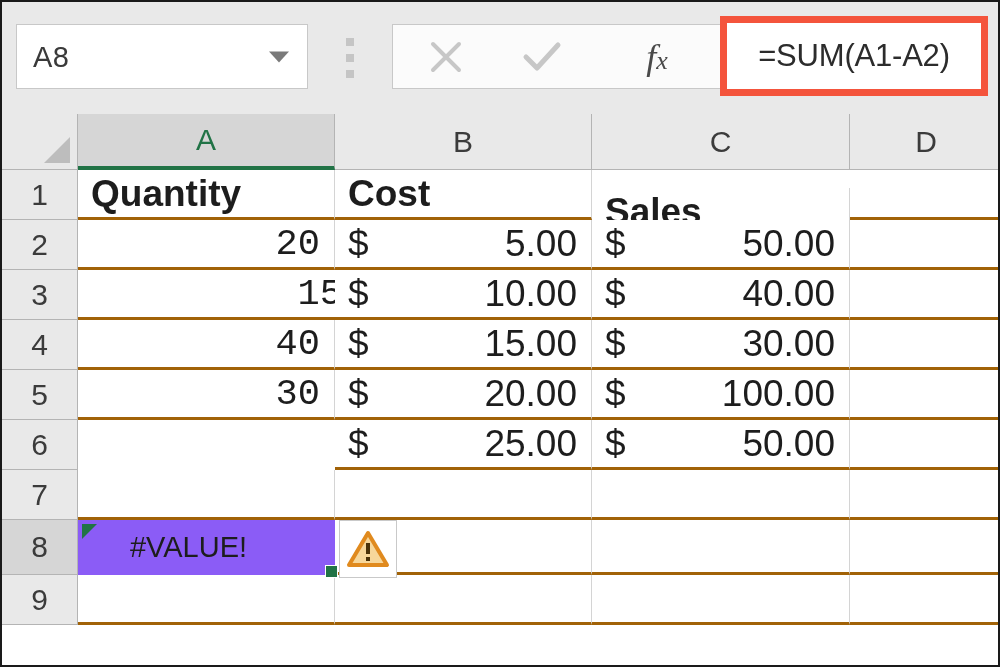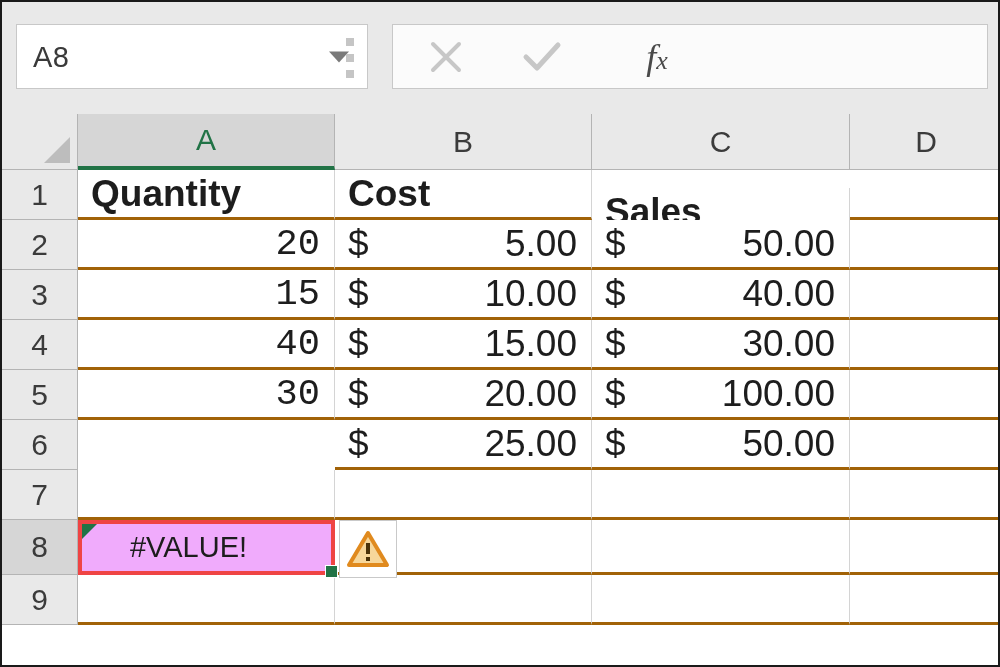--- a/index.html
+++ b/index.html
@@ -27,21 +27,21 @@
     width: 1000px;
     height: 112px;
     background: #e9e9e9;
     box-sizing: border-box;
   }
 
   .namebox {
     position: absolute;
     left: 14px;
     top: 22px;
-    width: 352px;
+    width: 292px;
     height: 65px;
     background: #ffffff;
     border: 1px solid #c8c8c8;
     box-sizing: border-box;
   }
   .namebox-text {
     position: absolute;
     left: 16px;
     top: 50%;
     transform: translateY(-50%);
@@ -234,22 +234,22 @@
     padding-left: 13px;
     padding-right: 14px;
   }
   .cell .cur-sym { }
   .cell .cur-val { }
 
   
   .selcell {
     position: absolute;
     box-sizing: border-box;
-    border: 4px solid #ef4444;
-    background: #f0abfc;
+    border: 4px solid #8b5cf6;
+    background: #8b5cf6;
     display: flex;
     align-items: center;
     justify-content: center;
     font-size: 29px;
     color: #1d1d1d;
     font-family: "Liberation Sans", sans-serif;
     z-index: 5;
   }
   .selcell .val { padding-right: 36px; }
   .err-tri {
@@ -316,20 +316,23 @@
           <path d="M6 20 L17 31 L38 8" stroke="#c7c7c7" stroke-width="5" fill="none" stroke-linecap="round" stroke-linejoin="round"></path>
         </svg>
       </div>
 
       <div class="fbar-icon ic-fx">
         <span class="fx-glyph"><span>f</span><span class="sub">x</span></span>
       </div>
 
     </div>
 
+    <div class="formula-highlight">
+      <span class="formula-text">=SUM(A1-A2)</span>
+    </div>
 
   </div>
 
   <div class="grid">
 
     <div class="corner">
       <span class="corner-tri"></span>
     </div>
 
     <div class="colhead active" style="left:76px;  width:257px;">
@@ -390,21 +393,21 @@
     <div class="cell cur" style="left:333px; top:106px; width:257px; height:50px;">
         <span class="cur-sym">$</span>
         <span class="cur-val">5.00</span>
       </div>
     <div class="cell cur" style="left:590px; top:106px; width:258px; height:50px;">
         <span class="cur-sym">$</span>
         <span class="cur-val">50.00</span>
       </div>
     <div class="cell" style="left:848px; top:106px; width:152px; height:50px; border-right:none;"></div>
 
-    <div class="cell num" style="left:76px;  top:156px; width:257px; height:50px;">
+    <div class="cell num" style="left:76px;  top:156px; width:279px; height:50px;">
         <span>15</span>
       </div>
     <div class="cell cur" style="left:333px; top:156px; width:257px; height:50px;">
         <span class="cur-sym">$</span>
         <span class="cur-val">10.00</span>
       </div>
     <div class="cell cur" style="left:590px; top:156px; width:258px; height:50px;">
         <span class="cur-sym">$</span>
         <span class="cur-val">40.00</span>
       </div>

